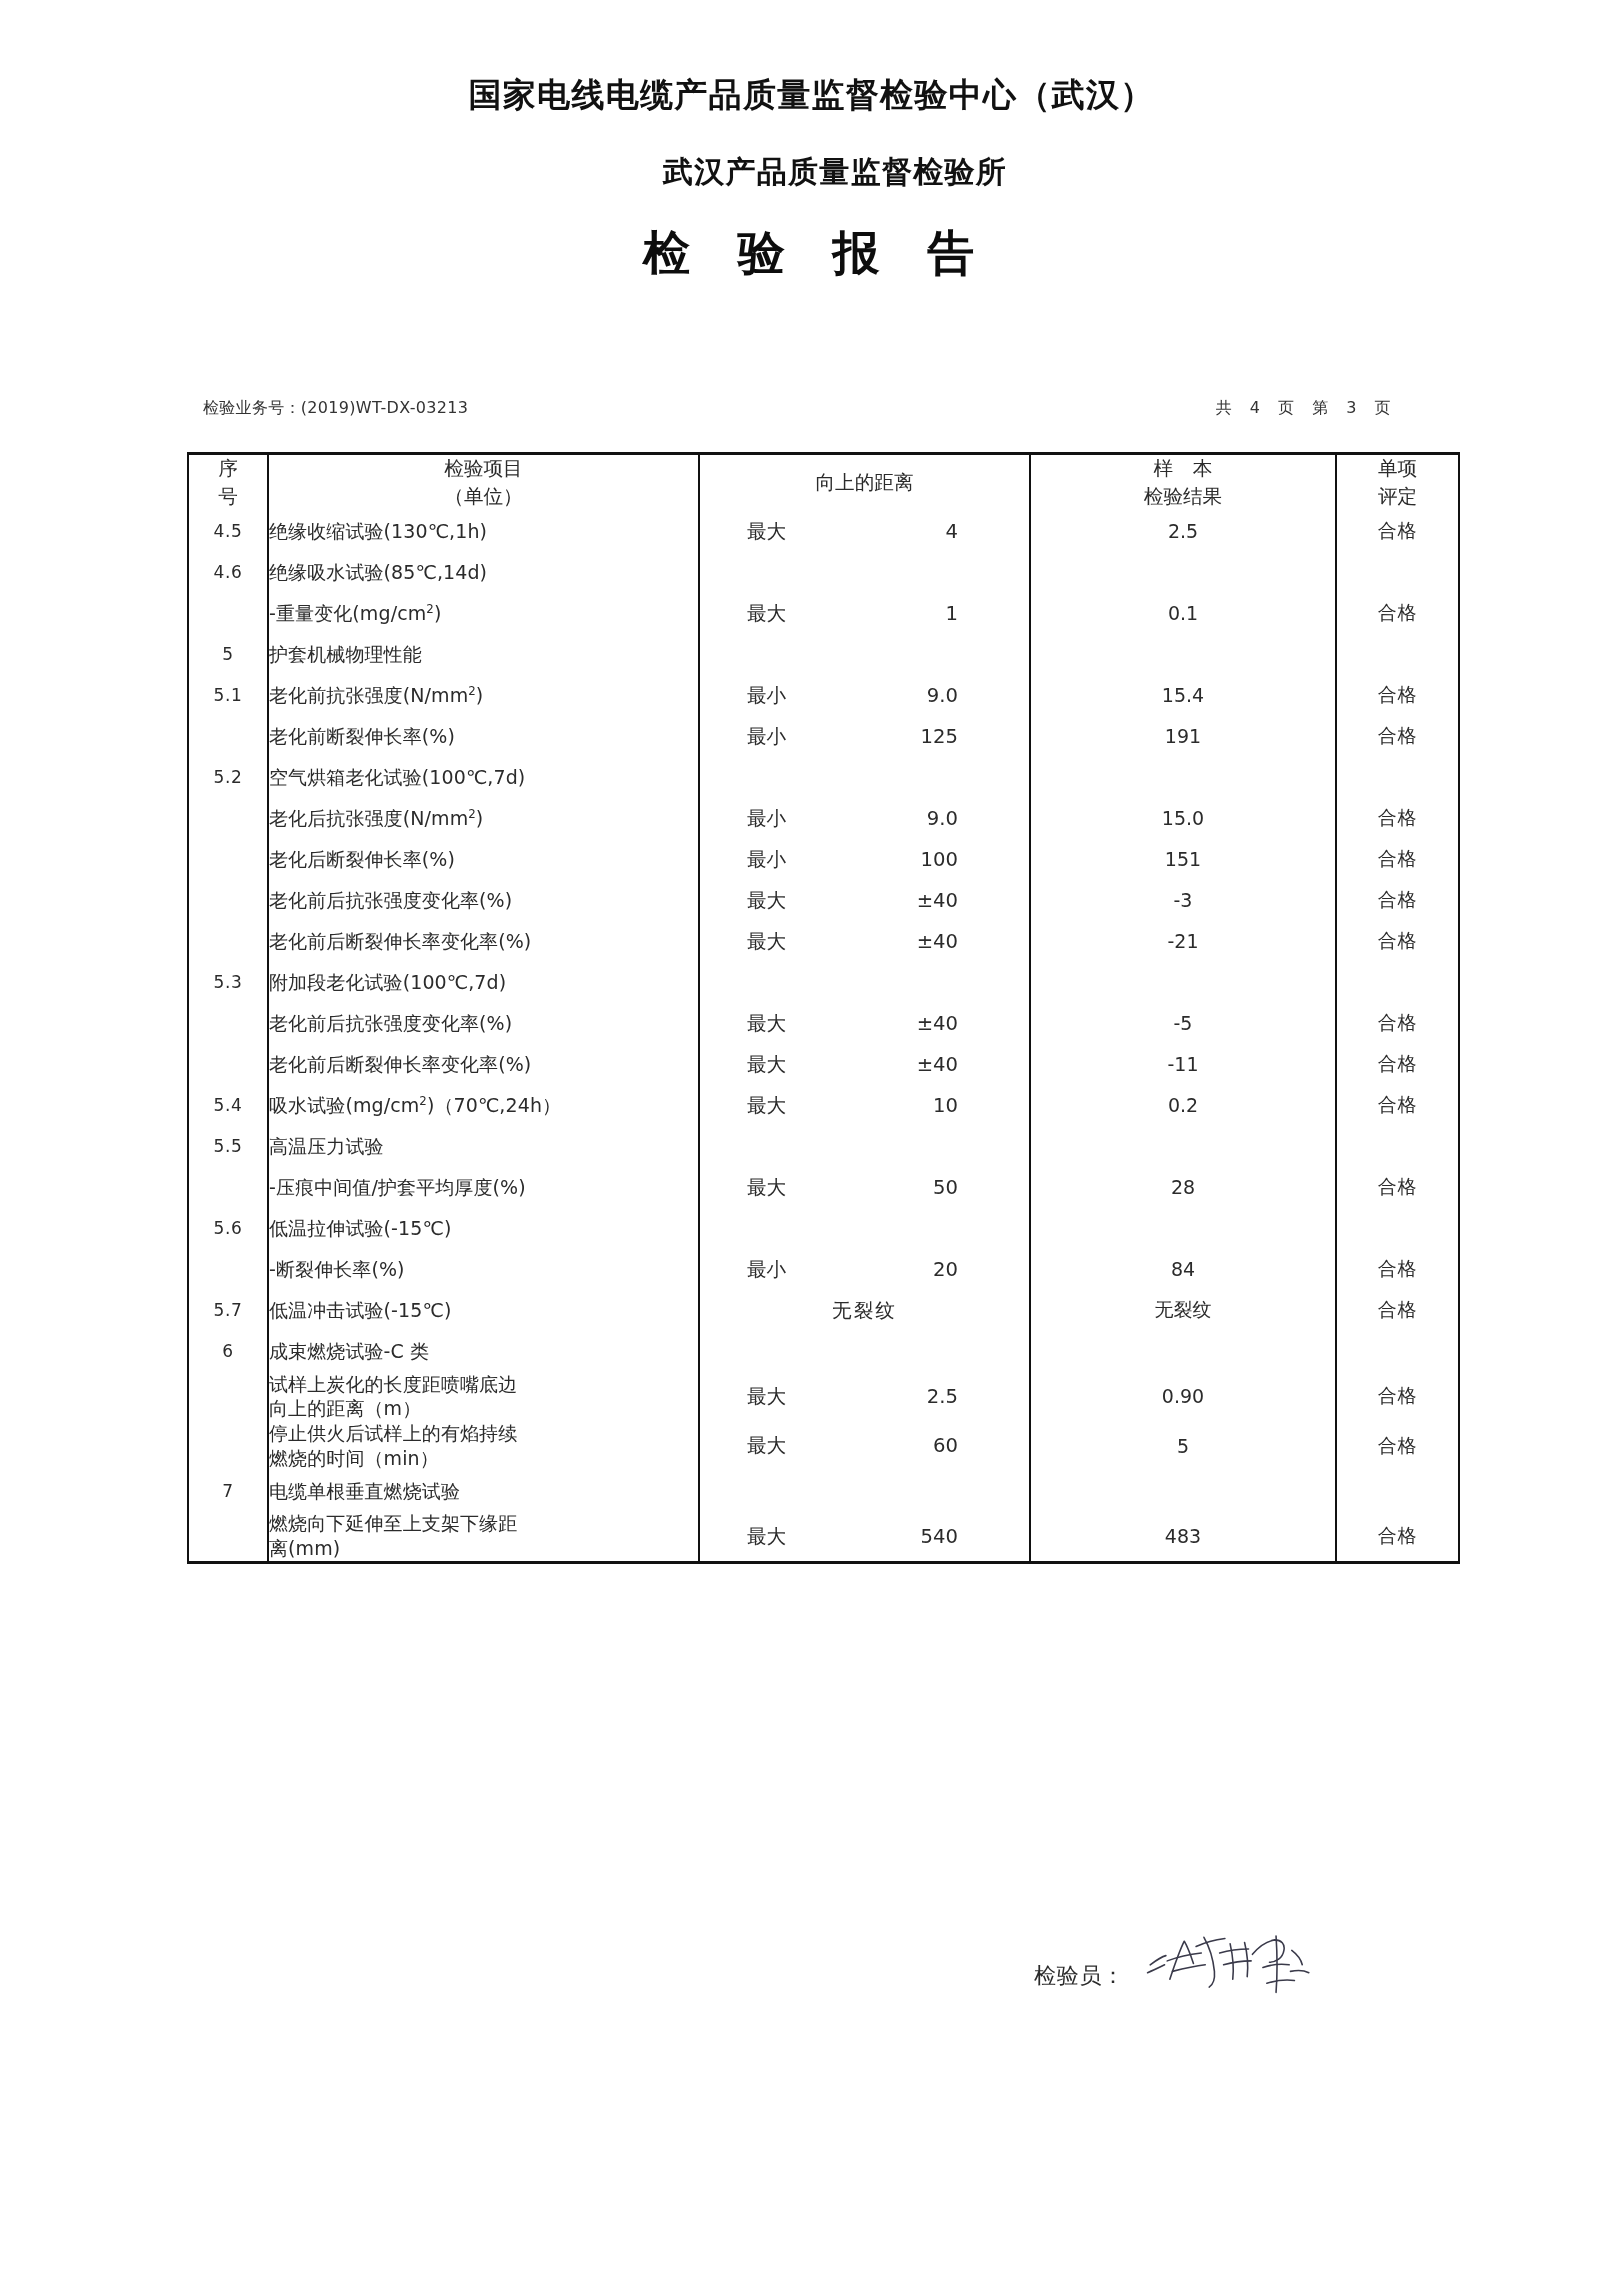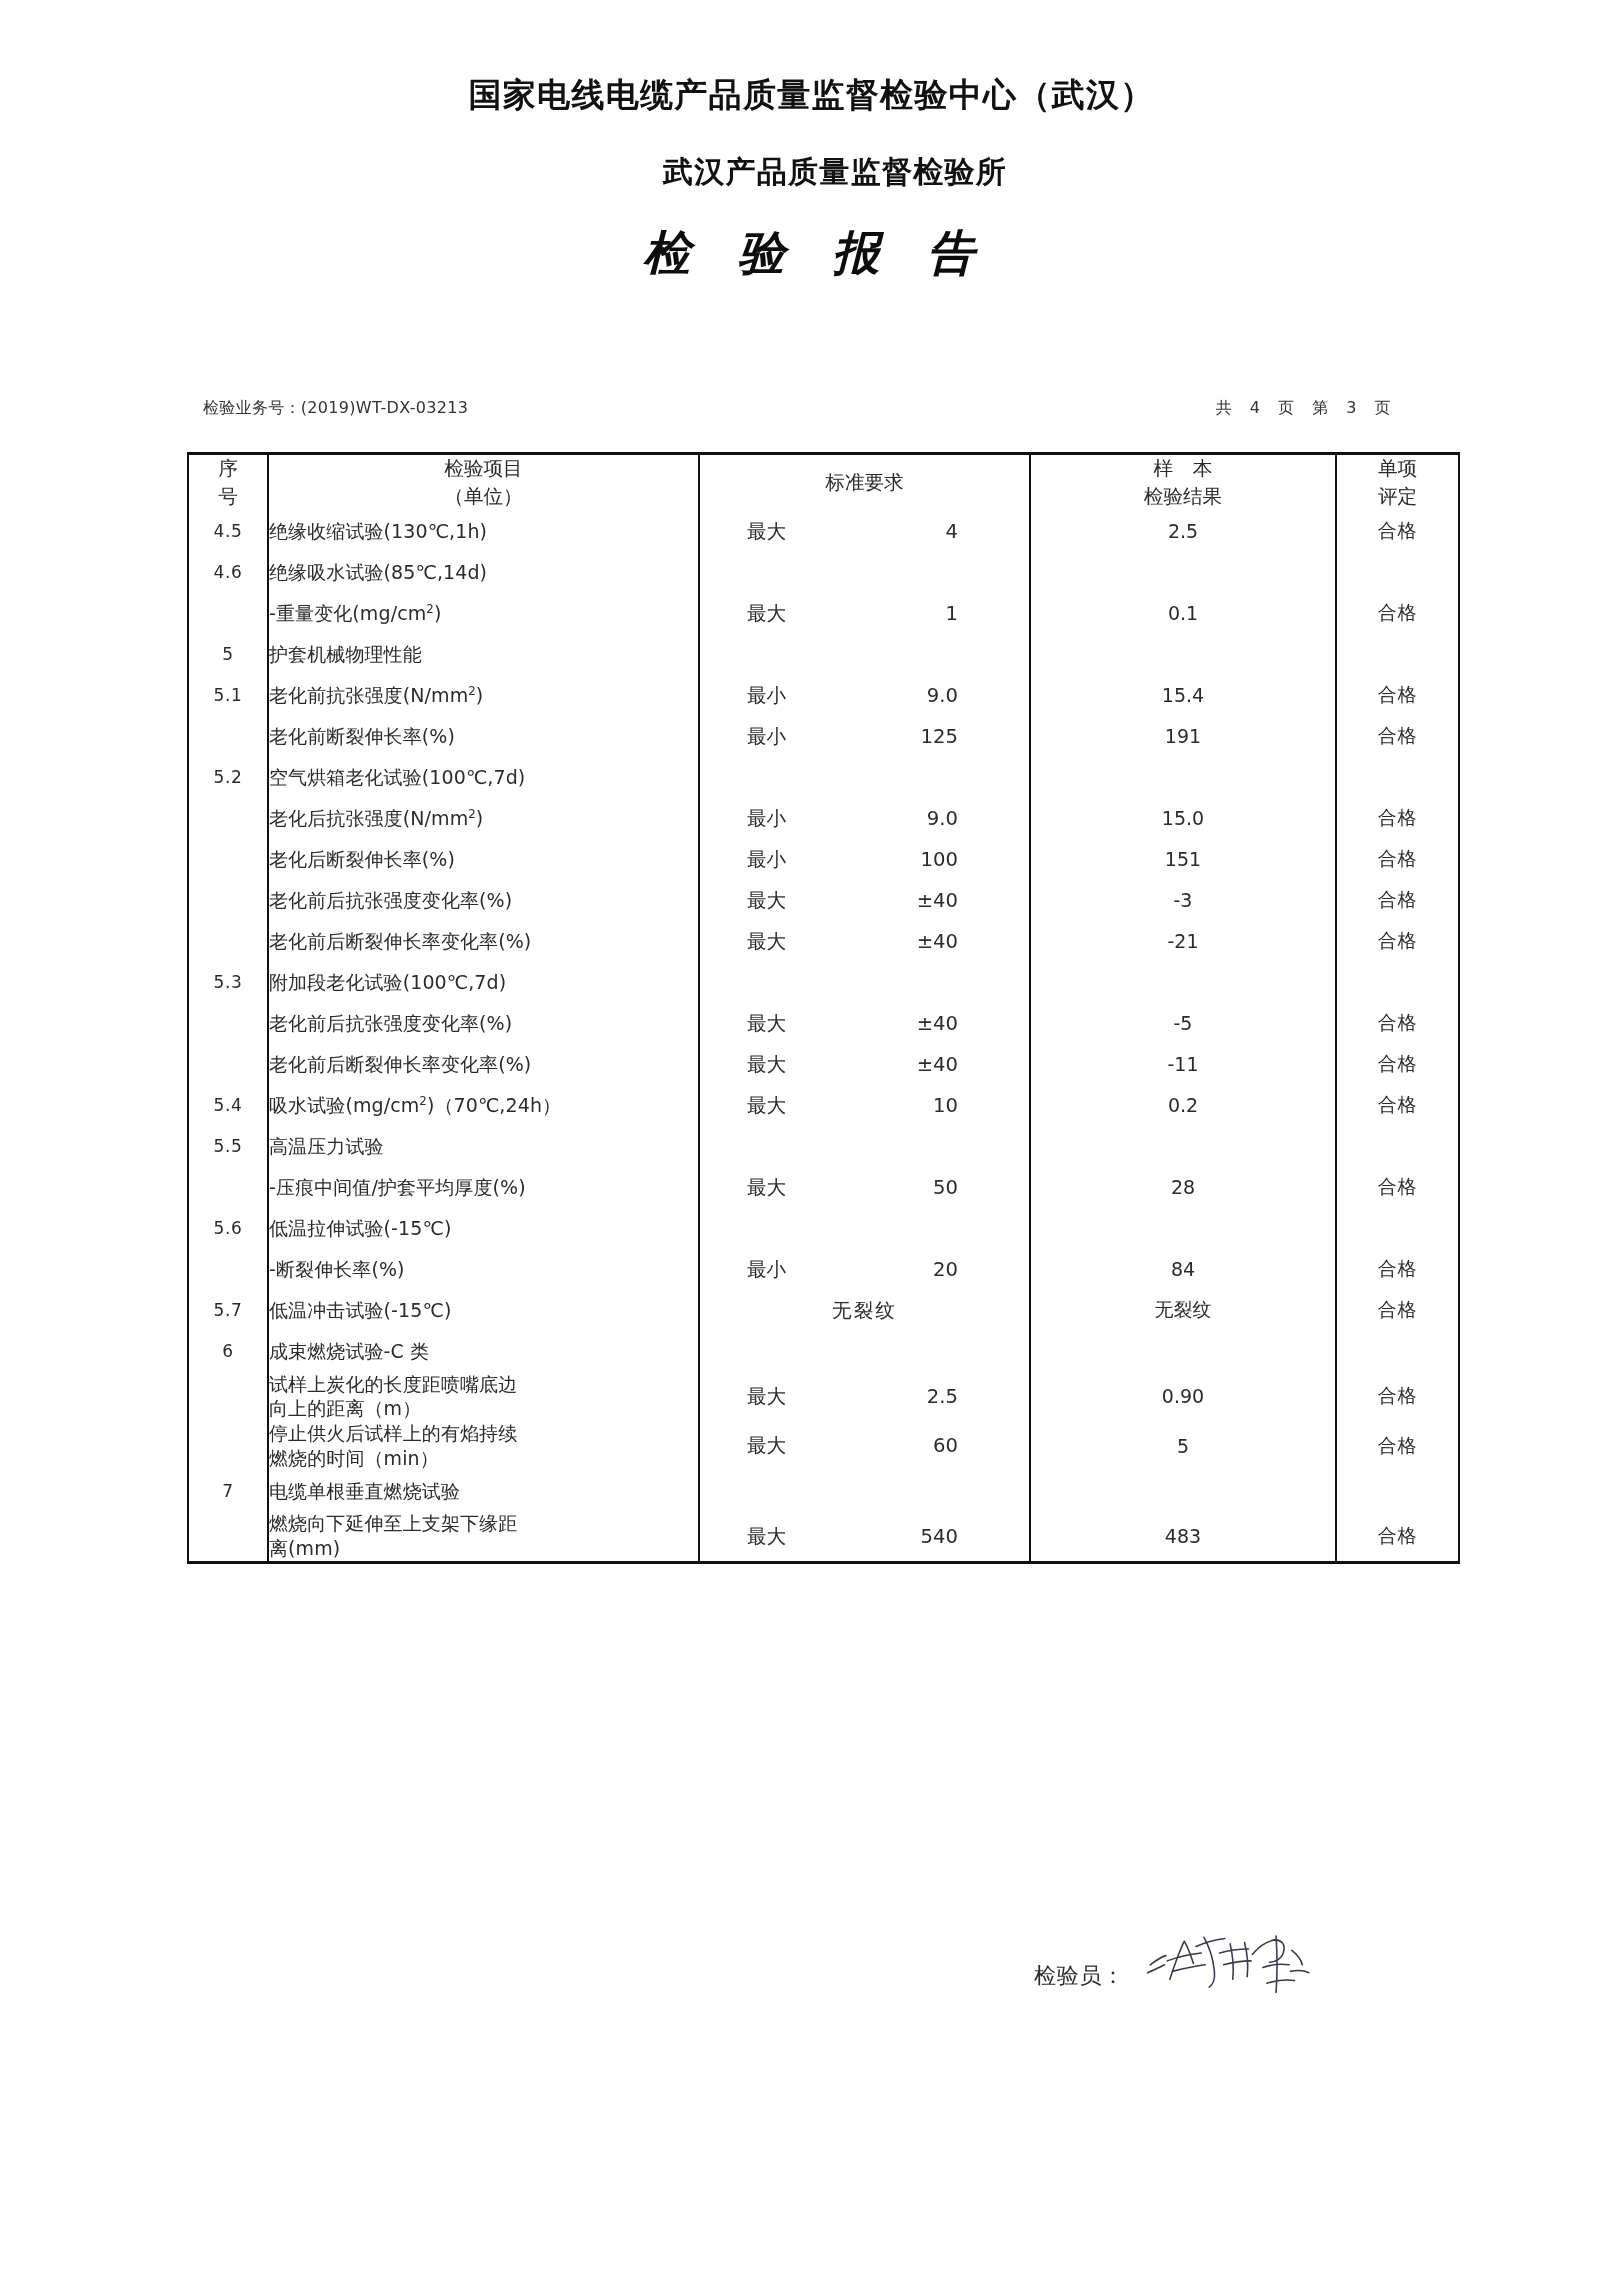--- a/index.html
+++ b/index.html
@@ -24,21 +24,20 @@
   .org-line2 { font-size:30px; letter-spacing:1.3px; padding-top:34px;padding-left:47px; }
   .doc-title {
     text-align:center;
     font-family:"DejaVu Sans", sans-serif;
     font-weight:bold;
     font-size:47px;
     letter-spacing:15.7px;
     padding-top:29px;
     padding-left:10px;
     color:#0d0d0d;
-    font-style:italic;
   }
 
   
   .meta-row {
     position:absolute;
     left:203px; right:167px;
     top:398px;
     display:flex;
     justify-content:space-between;
     align-items:baseline;
@@ -168,21 +167,21 @@
         <tr>
           <th class="hd">
             <span class="l">序</span>
             <span class="l">号</span>
           </th>
           <th class="hd">
             <span class="l">检验项目</span>
             <span class="l">（单位）</span>
           </th>
           <th class="hd">
-            <span class="l">标准要求</span>
+            <span class="l">向上的距离</span>
           </th>
           <th class="hd">
             <span class="l">样　本</span>
             <span class="l">检验结果</span>
           </th>
           <th class="hd">
             <span class="l">单项</span>
             <span class="l">评定</span>
           </th>
         </tr>

